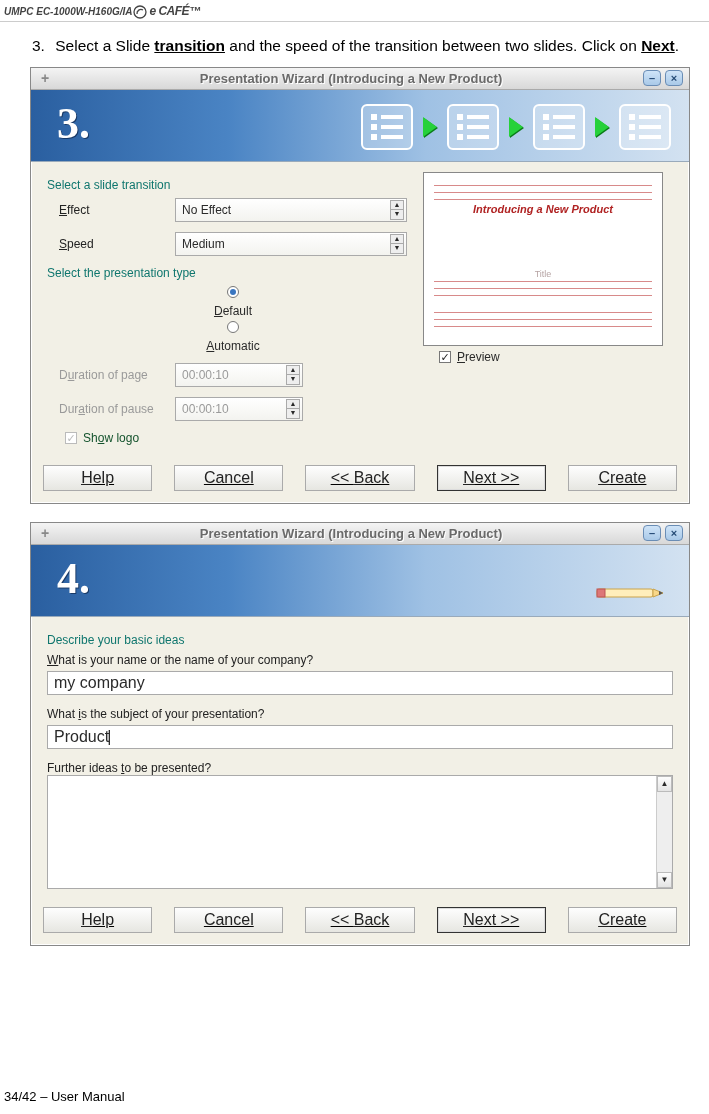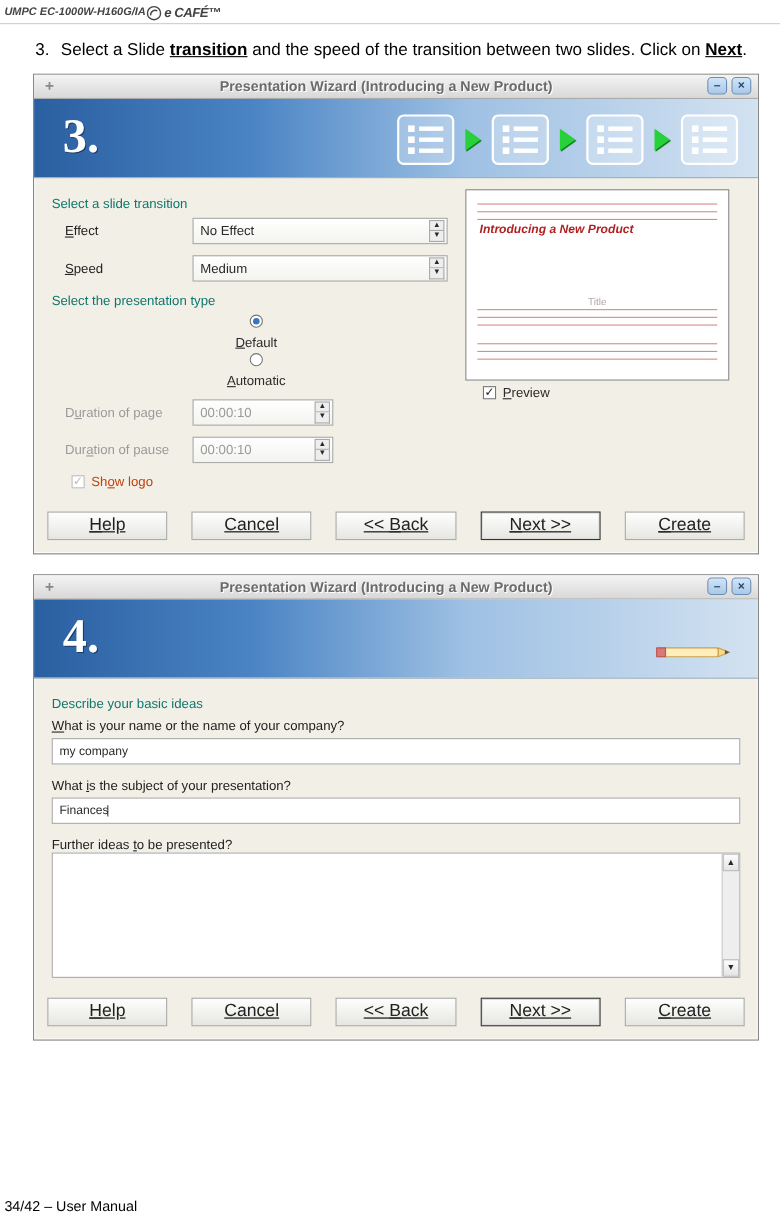--- a/index.html
+++ b/index.html
@@ -139,40 +139,40 @@
   .preview-box {
     width: 240px; height: 174px; border:1px solid #888; background:#fff;
     display:flex; flex-direction:column; padding:18px 12px; gap:18px;
     position:relative;
   }
   .pv-stripes { position:absolute; left:10px; right:10px; }
   .pv-s { height:1px; background:#d88a8a; margin-bottom:6px;}
   .pv-stripes.top { top:12px;}
   .pv-stripes.mid { top:108px;}
   .pv-stripes.bot { bottom:12px;}
-  .pv-head { color:#b02222; font-size:11px; font-style:italic; margin-top:12px; font-weight:bold;}
+  .pv-head { color:#b02222; font-size:11px; font-style:italic; text-align:center; margin-top:12px; font-weight:bold;}
   .pv-title { color:#b6a4a4; font-size:9px; text-align:center; margin-top:36px;}
   .preview-label { margin-top:4px; display:flex; align-items:center; gap:6px; margin-left:16px;}
 
   .button-row {
     display:flex; gap:22px; padding: 6px 12px 12px 12px;
     font-size:16px;
     text-decoration:underline;
   }
   .btn {
     flex:1; height:26px; border:1px solid #aaa;
     background:linear-gradient(#fefefe,#e6e6e1);
     display:flex; align-items:center; justify-content:center;
     color:#222;
   }
   .btn.focus { border:1px solid #333; box-shadow: 0 0 0 1px #dcdcdc inset; }
 
   .textinput {
     width:100%; height:24px; border:1px solid #aaa; background:#fff;
-    padding:0 6px; font-size:11px; display:flex; align-items:center;
+    padding:0 6px; font-size:16px; display:flex; align-items:center;
     margin: 4px 0 12px 0;
   }
   .textarea-box {
     width:100%; height:114px; border:1px solid #aaa; background:#fff;
     position:relative;
   }
   .scrollbar-v {
     position:absolute; right:0; top:0; bottom:0; width:16px;
     background:#eee; border-left:1px solid #ccc;
     display:flex; flex-direction:column; justify-content:space-between;
@@ -334,21 +334,21 @@
               <div class="combo" style="max-width:128px;">
                 <span style="color:#9a9a9a;">00:00:10</span>
                 <div class="spinner-btns">
                     <div class="spin">▲</div>
                     <div class="spin">▼</div>
                   </div>
               </div>
             </div>
             <div class="check-row">
               <span class="check dim sel"></span>
-              <span style="color:#c2410c;">Sh<span class="undln">o</span>w logo</span>
+              <span style="color:#14532d;">Sh<span class="undln">o</span>w logo</span>
             </div>
           </div>
 
           <div class="col-right">
             <div class="preview-box">
               <div class="pv-stripes top">
                   <div class="pv-s"></div>
                   <div class="pv-s"></div>
                   <div class="pv-s"></div>
                 </div>
@@ -418,21 +418,21 @@
       <div class="form-area">
         <div class="group-label">Describe your basic ideas</div>
 
         <div class="question"><span class="undln">W</span>hat is your name or the name of your company?</div>
         <div class="textinput">
             <span>my company</span>
           </div>
 
         <div class="question">What <span class="undln">i</span>s the subject of your presentation?</div>
         <div class="textinput cursor-caret">
-            <span>Finances</span>
+            <span>Product</span>
           </div>
 
         <div class="question">Further ideas <span class="undln">t</span>o be presented?</div>
         <div class="textarea-box">
           <div class="scrollbar-v">
             <div class="sb-btn">▲</div>
             <div class="sb-btn">▼</div>
           </div>
         </div>
       </div>

